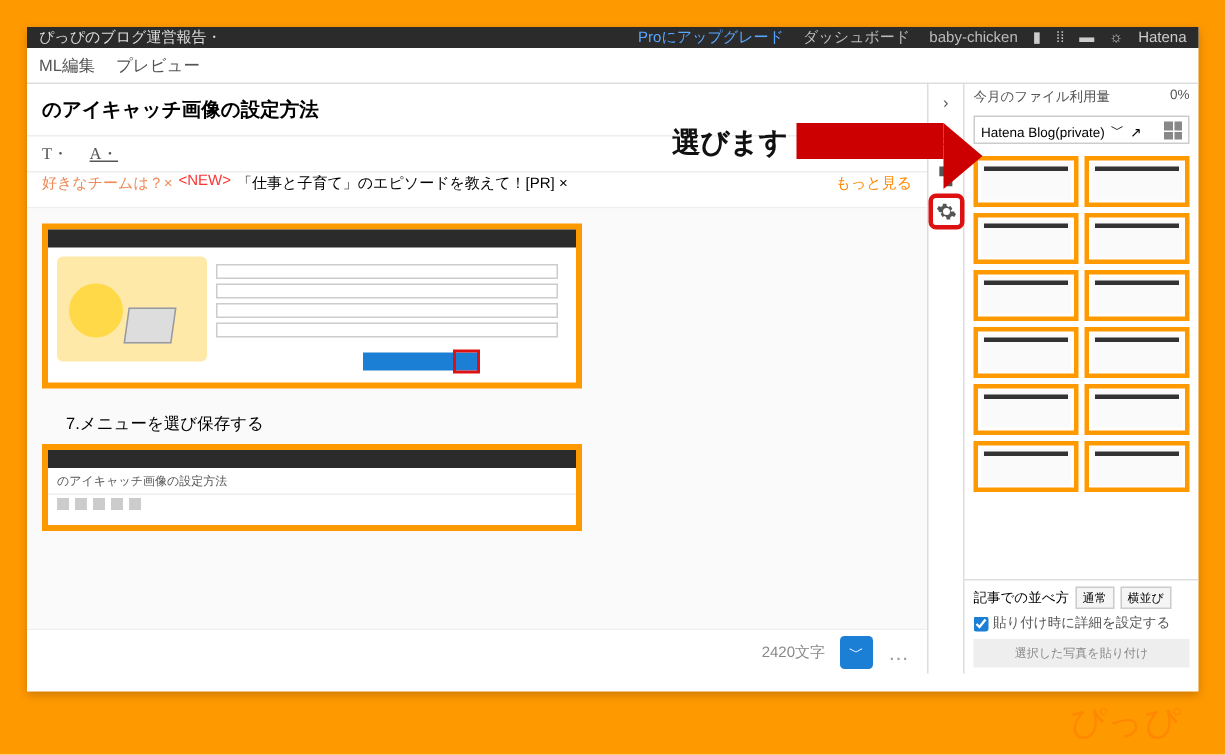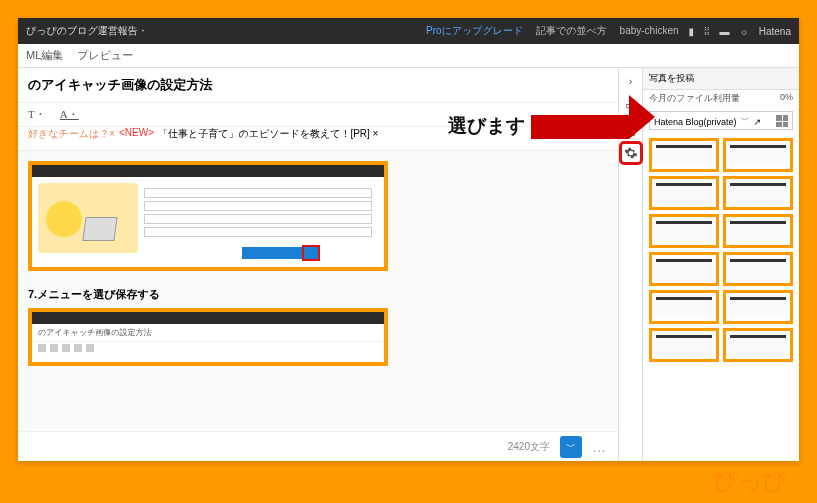--- a/index.html
+++ b/index.html
@@ -1,18 +1,18 @@
 <!DOCTYPE html>
 <html><head>
 <meta charset="utf-8">
 <style>
 *{box-sizing:border-box;margin:0;padding:0;font-family:"Hiragino Kaku Gothic ProN","Meiryo",sans-serif}
 body{background:#f90;width:817px;height:503px;overflow:hidden;position:relative}
 .frame{position:absolute;left:18px;top:18px;right:18px;bottom:42px;background:#fff;box-shadow:0 2px 6px rgba(0,0,0,.2)}
-.topbar{height:26px;background:#2b2b2b;color:#ccc;display:flex;align-items:center;font-size:10px;padding:0 8px}
+.topbar{height:14px;background:#2b2b2b;color:#ccc;display:flex;align-items:center;font-size:10px;padding:0 8px}
 .topbar .title{flex:1;color:#ddd}
 .topbar .tlinks a{color:#58a6ff;text-decoration:none;margin-right:10px}
 .topbar .tlinks span{color:#bbb;margin-right:10px}
 .topbar .ticons{display:flex;gap:10px;align-items:center;color:#ccc}
 .sub{height:24px;border-bottom:1px solid #ddd;display:flex;align-items:center;font-size:11px;padding:0 8px;gap:14px}
 .sub .tab{color:#555}
 .columns{display:flex;height:calc(100% - 50px)}
 .main{flex:1;display:flex;flex-direction:column;border-right:1px solid #ddd;min-width:0}
 .heading{font-size:13px;font-weight:600;padding:8px 10px;border-bottom:1px solid #eee}
 .toolbar{height:24px;border-bottom:1px solid #eee;display:flex;align-items:center;padding:0 10px;gap:14px;font-size:11px;color:#555}
@@ -29,21 +29,21 @@
 .shot1 .chick{width:100px;height:70px;background:#ffe9a8;border-radius:4px;position:relative}
 .shot1 .chick::before{content:"";position:absolute;left:8px;top:18px;width:36px;height:36px;background:#ffd948;border-radius:50%}
 .shot1 .chick::after{content:"";position:absolute;left:46px;top:34px;width:30px;height:22px;background:#ddd;border:1px solid #999;transform:skewX(-8deg)}
 .shot1 .form{flex:1;padding:2px 6px}
 .shot1 .form .row{height:10px;border:1px solid #ccc;margin:3px 0}
 .shot1 .bb{position:absolute;left:210px;bottom:8px;width:60px;height:12px;background:#1b7fd6}
 .shot1 .bb2{position:absolute;left:272px;bottom:8px;width:14px;height:12px;background:#1b7fd6;outline:2px solid #d11}
 .anno2{position:absolute;left:290px;top:0;color:#c00;font-size:11px;font-weight:600}
 .arrow2{position:absolute;left:312px;top:18px;width:16px;height:36px;background:#c00}
 .arrow2::after{content:"";position:absolute;bottom:-12px;left:-6px;border:14px solid transparent;border-top-color:#c00}
-.sect{font-size:11px;font-weight:700;margin:16px 0 6px}
+.sect{font-size:11px;font-weight:400;margin:16px 16px 6px}
 .shot2{height:58px}
 .shot2 .hdr{font-size:8px;padding:3px 6px;color:#555}
 .shot2 .tb{height:12px;border-top:1px solid #eee;padding:0 6px;display:flex;gap:4px;align-items:center}
 .shot2 .tb i{width:8px;height:8px;background:#ccc}
 .footer{height:30px;border-top:1px solid #eee;display:flex;align-items:center;justify-content:flex-end;padding:0 10px;gap:10px;font-size:10px}
 .footer .count{color:#888}
 .footer .savebtn{background:#1b7fd6;color:#fff;padding:4px 10px;border-radius:3px;border:none;font-size:10px}
 .footer .dd{background:#1b7fd6;color:#fff;padding:4px 6px;border-radius:3px}
 .footer .dots{color:#999;font-size:14px;letter-spacing:2px}
 .tools{width:24px;border-right:1px solid #ddd;display:flex;flex-direction:column;align-items:center;padding-top:4px;gap:6px}
@@ -60,36 +60,36 @@
 .thumbs{flex:1;overflow:hidden;display:grid;grid-template-columns:1fr 1fr;gap:4px;padding:4px 6px;align-content:start}
 .thumb{height:34px;border:3px solid #f90;background:#fff;position:relative;overflow:hidden}
 .thumb::before{content:"";position:absolute;inset:2px;background:#fafafa}
 .thumb::after{content:"";position:absolute;left:4px;top:4px;right:4px;height:3px;background:#333}
 .side .sfoot{padding:4px 6px;border-top:1px solid #ddd}
 .side .sfoot .order{display:flex;align-items:center;gap:4px;margin-bottom:3px}
 .side .sfoot .order .b{border:1px solid #ccc;padding:1px 4px;font-size:8px;background:#f5f5f5}
 .side .sfoot .chk{display:flex;align-items:center;gap:3px;color:#555}
 .side .sfoot .chk input{width:10px;height:10px;accent-color:#1b7fd6}
 .side .sfoot .paste{margin-top:4px;background:#eee;padding:4px;text-align:center;color:#888;font-size:8px}
-.bigarrow{position:absolute;left:448px;top:95px;z-index:5;display:flex;align-items:flex-end}
+.bigarrow{position:absolute;left:448px;top:82px;z-index:5;display:flex;align-items:flex-start}
 .bigarrow .txt{color:#111;font-size:19px;font-weight:700;margin-right:6px;white-space:nowrap}
 .bigarrow .bar{width:98px;height:24px;background:#c00}
 .bigarrow .tri{width:0;height:0;border:22px solid transparent;border-left:26px solid #c00;border-right:none}
 .sign{position:absolute;right:30px;bottom:6px;color:#f80;font-size:24px;font-family:"Yu Mincho",serif}
 svg{display:block}
 </style>
 </head>
 <body>
 
 <div class="frame">
  <div class="topbar">
   <span class="title">ぴっぴのブログ運営報告・</span>
   <div class="tlinks">
    <a>Proにアップグレード</a>
-   <span>記事での並べ方</span>
+   <span>ダッシュボード</span>
    <span>baby-chicken</span>
   </div>
   <div class="ticons">
    <span>▮</span>
    <span>⁞⁞</span>
    <span>▬</span>
    <span>☼</span>
    <span>Hatena</span>
   </div>
  </div>
@@ -160,21 +160,20 @@
    <div class="tbtn">▭</div>
    <div class="tbtn">▚</div>
    <div class="tbtn gear-h">
     <svg width="14" height="14" viewBox="0 0 24 24">
             <path fill="#555" d="M12 8a4 4 0 1 0 0 8 4 4 0 0 0 0-8zm9 4a7 7 0 0 1-.1 1.2l2 1.6-2 3.4-2.4-1a7 7 0 0 1-2 1.2l-.4 2.6h-4l-.4-2.6a7 7 0 0 1-2-1.2l-2.4 1-2-3.4 2-1.6A7 7 0 0 1 3 12a7 7 0 0 1 .1-1.2l-2-1.6 2-3.4 2.4 1a7 7 0 0 1 2-1.2L7.9 3h4l.4 2.6a7 7 0 0 1 2 1.2l2.4-1 2 3.4-2 1.6c.1.4.1.8.1 1.2z"></path>
           </svg>
    </div>
   </div>
 
   <div class="side">
-   <div class="shead">写真を投稿</div>
    <div class="inner">
     <div class="usage">
      <span>今月のファイル利用量</span>
      <span>0%</span>
     </div>
     <div class="sel">
      <span>Hatena Blog(private)</span>
      <span>﹀</span>
      <span>↗</span>
      <span class="grid">
@@ -192,20 +191,32 @@
     <div class="thumb"></div>
     <div class="thumb"></div>
     <div class="thumb"></div>
     <div class="thumb"></div>
     <div class="thumb"></div>
     <div class="thumb"></div>
     <div class="thumb"></div>
     <div class="thumb"></div>
     <div class="thumb"></div>
    </div>
+   <div class="sfoot">
+    <div class="order">
+     <span>記事での並べ方</span>
+     <span class="b">通常</span>
+     <span class="b">横並び</span>
+    </div>
+    <label class="chk">
+     <input type="checkbox" checked="" style="">
+     <span>貼り付け時に詳細を設定する</span>
+    </label>
+    <div class="paste">選択した写真を貼り付け</div>
+   </div>
   </div>
  </div>
 </div>
 
 <div class="bigarrow">
  <span class="txt">選びます</span>
  <div class="bar"></div>
     <div class="tri"></div>
 </div>
 

